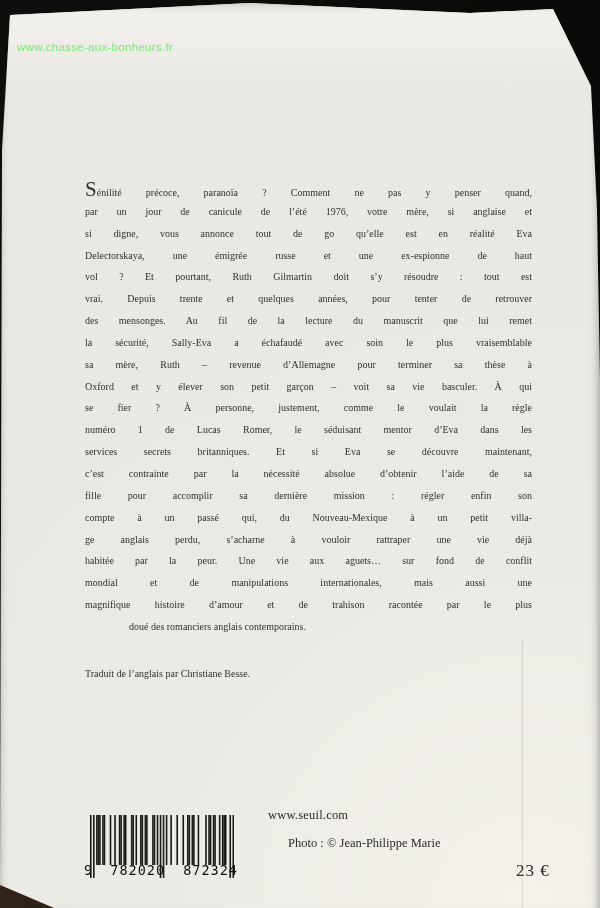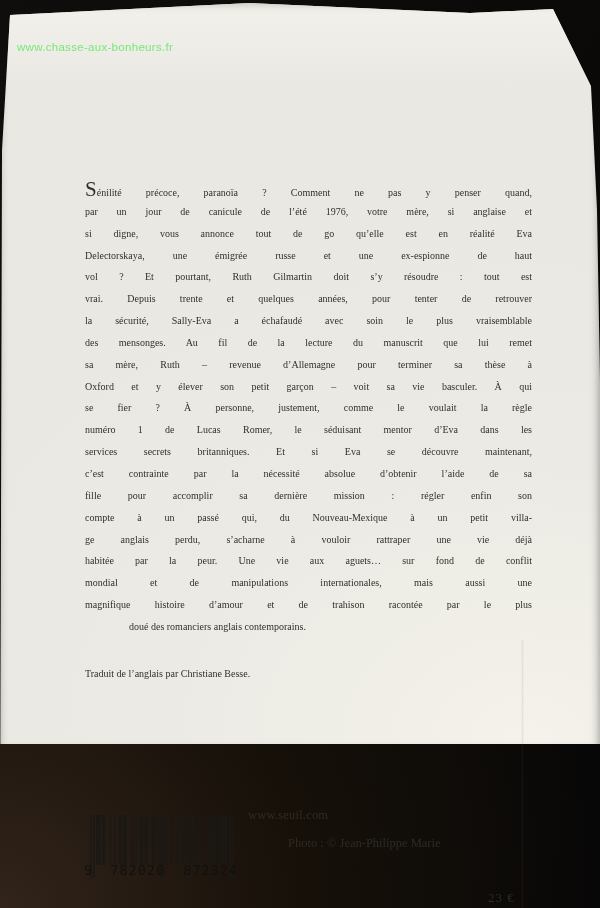--- a/index.html
+++ b/index.html
@@ -11,21 +11,21 @@
   }
   html,body{margin:0;padding:0;background:#000;}
   .stage{
     position:relative;width:600px;height:908px;overflow:hidden;
     background:
       radial-gradient(circle at 0% 100%, #32241a 0%, #161009 28%, rgba(0,0,0,0) 55%),
       linear-gradient(115deg,#100e0c 0%, #0b0a08 50%, #080707 100%);
     font-family:"Liberation Serif", serif;
   }
   .book{
-    position:absolute;left:0;top:0;width:600px;height:744px;
+    position:absolute;left:0;top:0;width:600px;height:908px;
     clip-path:polygon(10px 15px,250px 3px,470px 13px,553px 9px,591px 86px,597px 210px,600px 380px,600px 908px,54px 908px,0px 885px,2px 150px);
     background:
       linear-gradient(180deg,#f2f1eb 0px,rgba(242,241,235,0) 90px),
       radial-gradient(120% 75% at 88% 100%, #f4f2ea 0%, #ebeae4 50%, var(--cover) 100%);
     box-shadow:inset -8px 0 10px -7px rgba(0,0,0,.35), inset 0 10px 12px -9px rgba(0,0,0,.4), inset 8px 0 9px -8px rgba(0,0,0,.25);
   }
   .crease{
     position:absolute;left:521px;top:640px;width:3px;height:268px;
     background:linear-gradient(90deg,rgba(0,0,0,0),rgba(90,85,70,.10),rgba(0,0,0,0));
   }
@@ -51,45 +51,45 @@
   .barcode{position:absolute;left:84px;top:815px;width:154px;height:72px;}
   .barcode svg{position:absolute;left:6px;top:0;width:144px;height:63px;}
   .barcode-digits{
     position:absolute;left:0;top:47px;width:154px;
     display:flex;justify-content:space-between;
     font-family:"DejaVu Sans Mono", monospace;font-size:13.5px;color:#121110;
   }
   .barcode-digits span{background:transparent;}
   .barcode-digits .g{letter-spacing:1px;}
   .info{position:absolute;left:248px;top:808px;color:#2e2b27;}
-  .website{font-size:12.5px;letter-spacing:.2px;}
+  .website{font-size:12.5px;letter-spacing:.2px;margin-left:20px;}
   .credits{margin-top:13px;font-size:12.5px;line-height:15.3px;margin-left:40px;}
   .price{
-    position:absolute;left:488px;top:861px;
-    color:#2e2b27;font-size:13px;letter-spacing:1px;margin-top:29px;
+    position:absolute;left:516px;top:861px;
+    color:#2e2b27;font-size:17px;letter-spacing:1px;
   }
 </style>
 </head>
 <body>
 
 <div class="stage">
   <div class="book">
     <div class="crease"></div>
 
     <div class="watermark">www.chasse-aux-bonheurs.fr</div>
 
     <div class="blurb">
         <div class="line first">Sénilité précoce, paranoïa ? Comment ne pas y penser quand,</div>
         <div class="line">par un jour de canicule de l’été 1976, votre mère, si anglaise et</div>
         <div class="line">si digne, vous annonce tout de go qu’elle est en réalité Eva</div>
         <div class="line">Delectorskaya, une émigrée russe et une ex-espionne de haut</div>
         <div class="line">vol ? Et pourtant, Ruth Gilmartin doit s’y résoudre : tout est</div>
         <div class="line">vrai. Depuis trente et quelques années, pour tenter de retrouver</div>
+        <div class="line">des mensonges. Au fil de la lecture du manuscrit que lui remet</div>
         <div class="line">la sécurité, Sally-Eva a échafaudé avec soin le plus vraisemblable</div>
-        <div class="line">des mensonges. Au fil de la lecture du manuscrit que lui remet</div>
         <div class="line">sa mère, Ruth – revenue d’Allemagne pour terminer sa thèse à</div>
         <div class="line">Oxford et y élever son petit garçon – voit sa vie basculer. À qui</div>
         <div class="line">se fier ? À personne, justement, comme le voulait la règle</div>
         <div class="line">numéro 1 de Lucas Romer, le séduisant mentor d’Eva dans les</div>
         <div class="line">services secrets britanniques. Et si Eva se découvre maintenant,</div>
         <div class="line">c’est contrainte par la nécessité absolue d’obtenir l’aide de sa</div>
         <div class="line">fille pour accomplir sa dernière mission : régler enfin son</div>
         <div class="line">compte à un passé qui, du Nouveau-Mexique à un petit villa-</div>
         <div class="line">ge anglais perdu, s’acharne à vouloir rattraper une vie déjà</div>
         <div class="line">habitée par la peur. Une vie aux aguets… sur fond de conflit</div>

